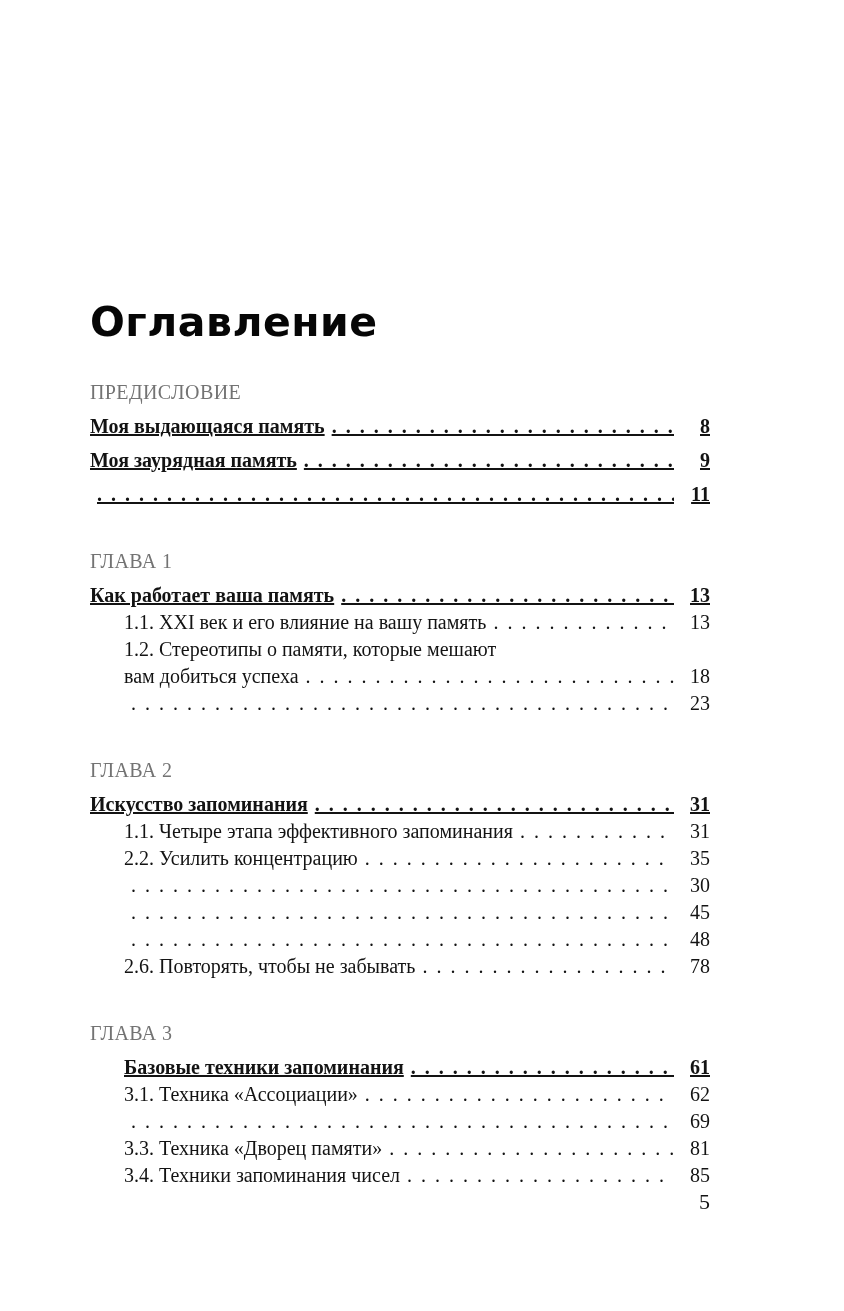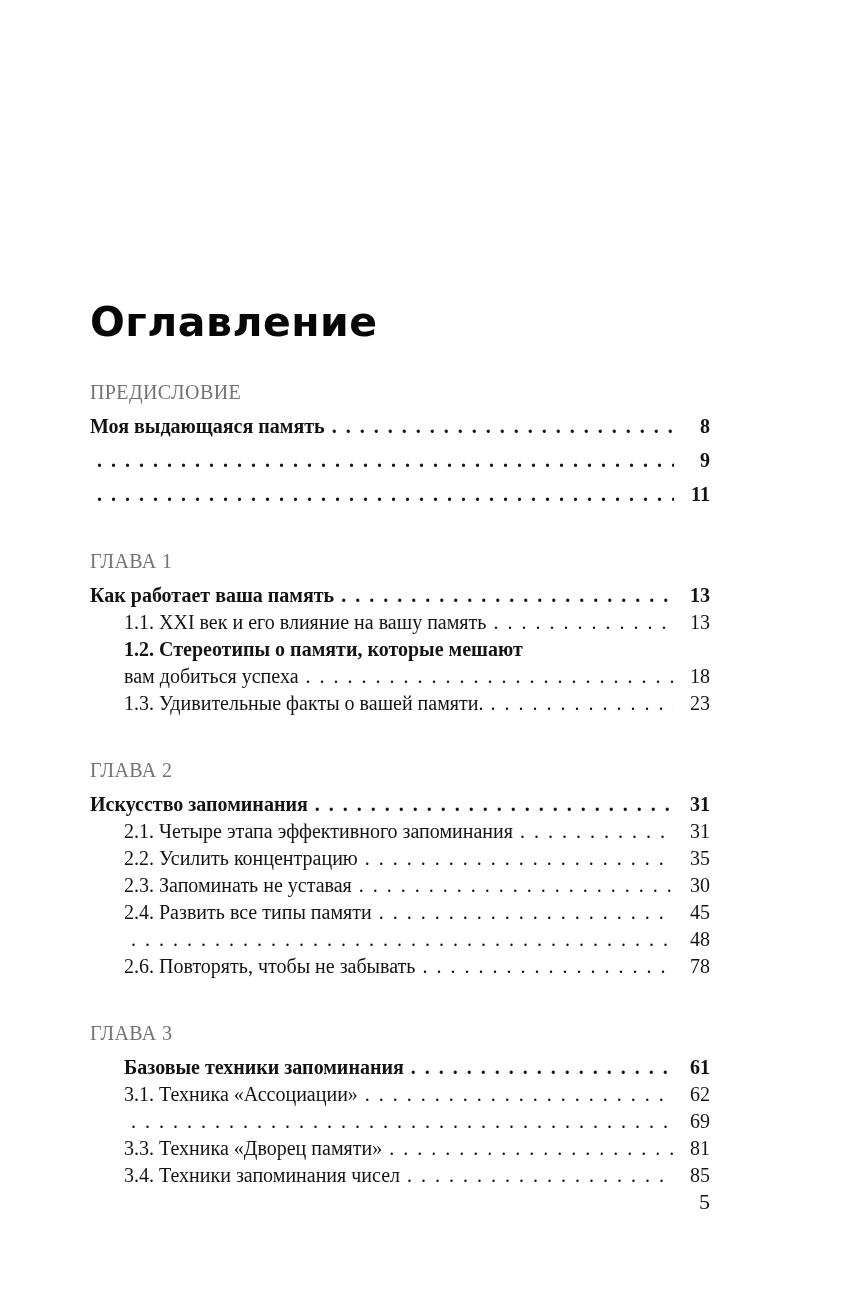--- a/index.html
+++ b/index.html
@@ -38,27 +38,27 @@
     font-size: 20px;
     letter-spacing: 0.4px;
     margin-bottom: 9px;
     color: #737373;
   }
   .entry {
     font-size: 20px;
     line-height: 27px;
   }
   .toc-section.loose .entry { margin-bottom: 7px; }
-  .entry.bold { font-weight: 700; }
+  .entry.bold { font-weight: 700; text-decoration: underline; }
   .entry.indent { margin-left: 34px; }
   .entry-line {
     display: flex;
     align-items: baseline;
   }
-  .entry-line1 { white-space: nowrap; font-weight: bold; }
+  .entry-line1 { white-space: nowrap; }
   .entry-label { white-space: nowrap; flex: 0 0 auto; }
   .dots {
     flex: 1 1 auto;
     overflow: hidden;
     white-space: nowrap;
     letter-spacing: 9px;
     padding-left: 7px;
     color: #131313;
   }
   .entry-page {
@@ -85,20 +85,21 @@
         <div class="section-heading">ПРЕДИСЛОВИЕ</div>
         <div class="entry bold">
           <div class="entry-line">
             <span class="entry-label">Моя выдающаяся память</span>
             <span class="dots">........................................................................................................................</span>
             <span class="entry-page">8</span>
           </div>
         </div>
         <div class="entry bold">
           <div class="entry-line">
+            <span class="entry-label">Моя заурядная память</span>
             <span class="dots">........................................................................................................................</span>
             <span class="entry-page">9</span>
           </div>
         </div>
         <div class="entry bold">
           <div class="entry-line">
             <span class="dots">........................................................................................................................</span>
             <span class="entry-page">11</span>
           </div>
         </div>
@@ -122,59 +123,56 @@
         <div class="entry indent">
           <div class="entry-line1">1.2. Стереотипы о памяти, которые мешают</div>
           <div class="entry-line">
             <span class="entry-label">вам добиться успеха</span>
             <span class="dots">........................................................................................................................</span>
             <span class="entry-page">18</span>
           </div>
         </div>
         <div class="entry indent">
           <div class="entry-line">
-            <span class="entry-label">1.3. Удивительные факты о вашей памяти.</span>
             <span class="dots">........................................................................................................................</span>
             <span class="entry-page">23</span>
           </div>
         </div>
       </section>
       <section class="toc-section">
         <div class="section-heading">ГЛАВА 2</div>
         <div class="entry bold">
           <div class="entry-line">
             <span class="entry-label">Искусство запоминания</span>
             <span class="dots">........................................................................................................................</span>
             <span class="entry-page">31</span>
           </div>
         </div>
         <div class="entry indent">
           <div class="entry-line">
-            <span class="entry-label">2.1. Четыре этапа эффективного запоминания</span>
+            <span class="entry-label">1.1. Четыре этапа эффективного запоминания</span>
             <span class="dots">........................................................................................................................</span>
             <span class="entry-page">31</span>
           </div>
         </div>
         <div class="entry indent">
           <div class="entry-line">
             <span class="entry-label">2.2. Усилить концентрацию</span>
             <span class="dots">........................................................................................................................</span>
             <span class="entry-page">35</span>
           </div>
         </div>
         <div class="entry indent">
           <div class="entry-line">
-            <span class="entry-label">2.3. Запоминать не уставая</span>
             <span class="dots">........................................................................................................................</span>
             <span class="entry-page">30</span>
           </div>
         </div>
         <div class="entry indent">
           <div class="entry-line">
-            <span class="entry-label">2.4. Развить все типы памяти</span>
             <span class="dots">........................................................................................................................</span>
             <span class="entry-page">45</span>
           </div>
         </div>
         <div class="entry indent">
           <div class="entry-line">
             <span class="dots">........................................................................................................................</span>
             <span class="entry-page">48</span>
           </div>
         </div>

